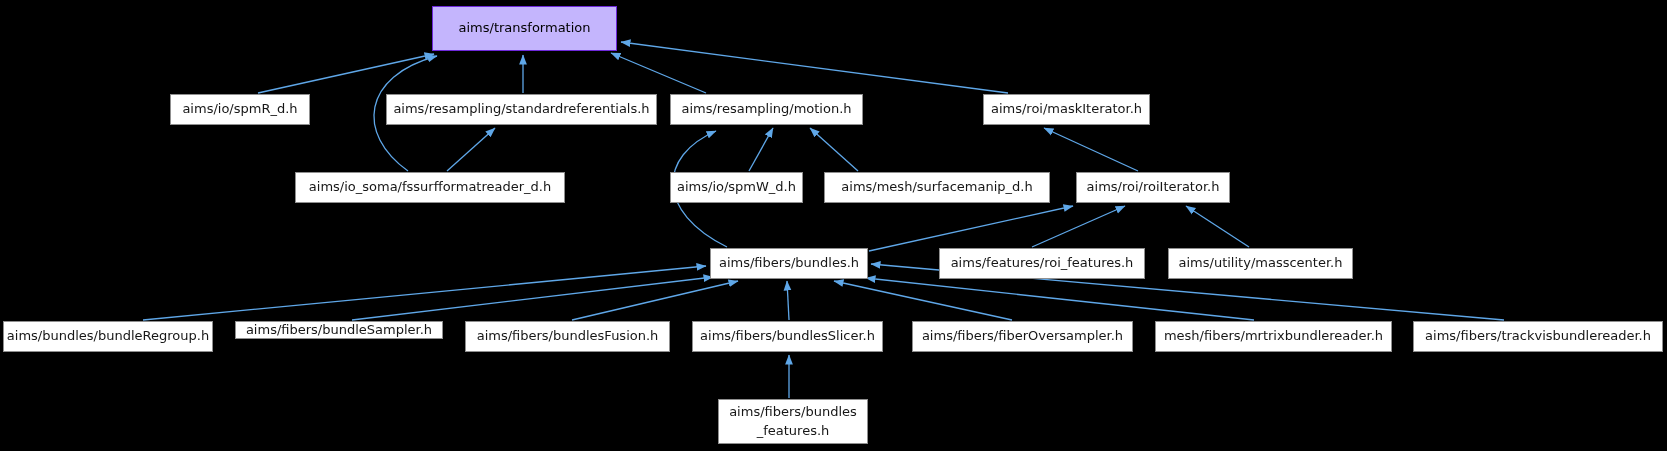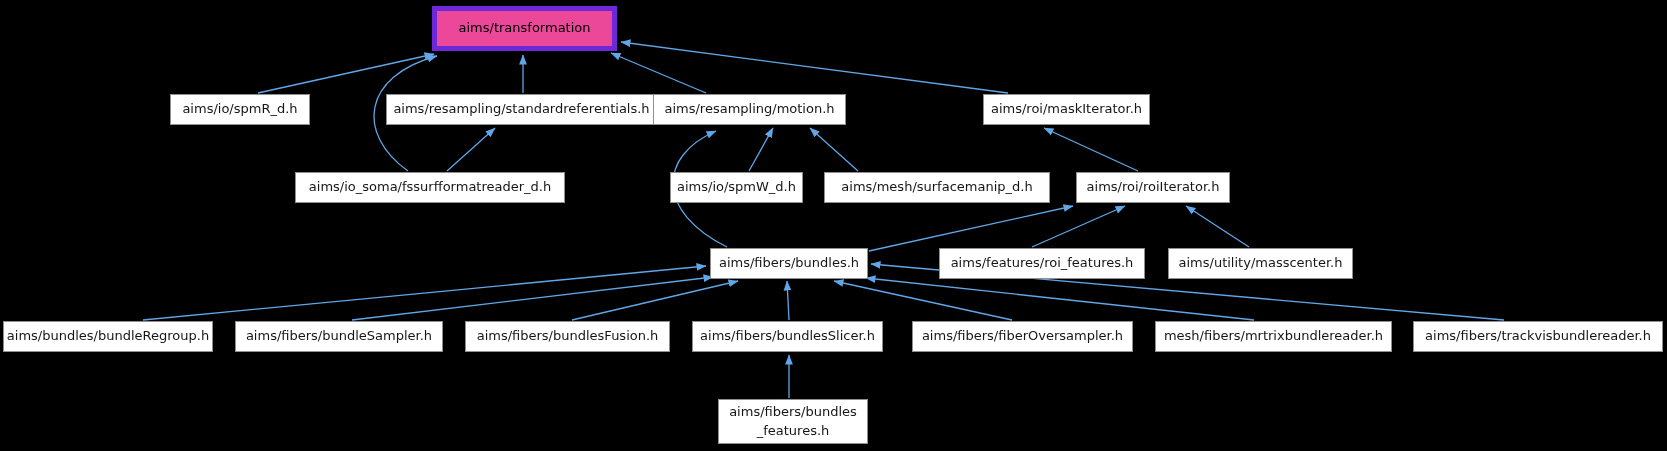--- a/index.html
+++ b/index.html
@@ -26,22 +26,22 @@
     flex-direction: column;
     align-items: center;
     justify-content: center;
     text-align: center;
     font-size: 13px;
     line-height: 1.4;
     white-space: nowrap;
     cursor: pointer;
   }
   .node.highlight {
-    background: #ec4899;
-    border: 5px solid #6d28d9;
+    background: #c4b5fd;
+    border: 1px solid #6d28d9;
     color: #000000;
   }
   .edge {
     fill: none;
     stroke-width: 1.3px;
   }
 </style>
 </head>
 <body>
 
@@ -79,21 +79,21 @@
   <div id="nodes">
       <div class="node highlight" style="left: 432px; top: 6px; width: 185px; height: 45px;">
         <span>aims/transformation</span>
       </div>
       <div class="node" style="left: 170px; top: 94px; width: 140px; height: 31px;">
         <span>aims/io/spmR_d.h</span>
       </div>
       <div class="node" style="left: 386px; top: 94px; width: 271px; height: 31px;">
         <span>aims/resampling/standardreferentials.h</span>
       </div>
-      <div class="node" style="left: 653px; top: 94px; width: 193px; height: 31px;">
+      <div class="node" style="left: 670px; top: 94px; width: 193px; height: 31px;">
         <span>aims/resampling/motion.h</span>
       </div>
       <div class="node" style="left: 983px; top: 94px; width: 167px; height: 31px;">
         <span>aims/roi/maskIterator.h</span>
       </div>
       <div class="node" style="left: 295px; top: 172px; width: 270px; height: 31px;">
         <span>aims/io_soma/fssurfformatreader_d.h</span>
       </div>
       <div class="node" style="left: 670px; top: 172px; width: 133px; height: 31px;">
         <span>aims/io/spmW_d.h</span>
@@ -109,21 +109,21 @@
       </div>
       <div class="node" style="left: 939px; top: 248px; width: 206px; height: 31px;">
         <span>aims/features/roi_features.h</span>
       </div>
       <div class="node" style="left: 1168px; top: 248px; width: 185px; height: 31px;">
         <span>aims/utility/masscenter.h</span>
       </div>
       <div class="node" style="left: 3px; top: 321px; width: 210px; height: 31px;">
         <span>aims/bundles/bundleRegroup.h</span>
       </div>
-      <div class="node" style="left: 235px; top: 321px; width: 208px; height: 31px;">
+      <div class="node" style="left: 235px; top: 321px; width: 208px; height: 18px;">
         <span>aims/fibers/bundleSampler.h</span>
       </div>
       <div class="node" style="left: 465px; top: 321px; width: 205px; height: 31px;">
         <span>aims/fibers/bundlesFusion.h</span>
       </div>
       <div class="node" style="left: 692px; top: 321px; width: 191px; height: 31px;">
         <span>aims/fibers/bundlesSlicer.h</span>
       </div>
       <div class="node" style="left: 912px; top: 321px; width: 221px; height: 31px;">
         <span>aims/fibers/fiberOversampler.h</span>

